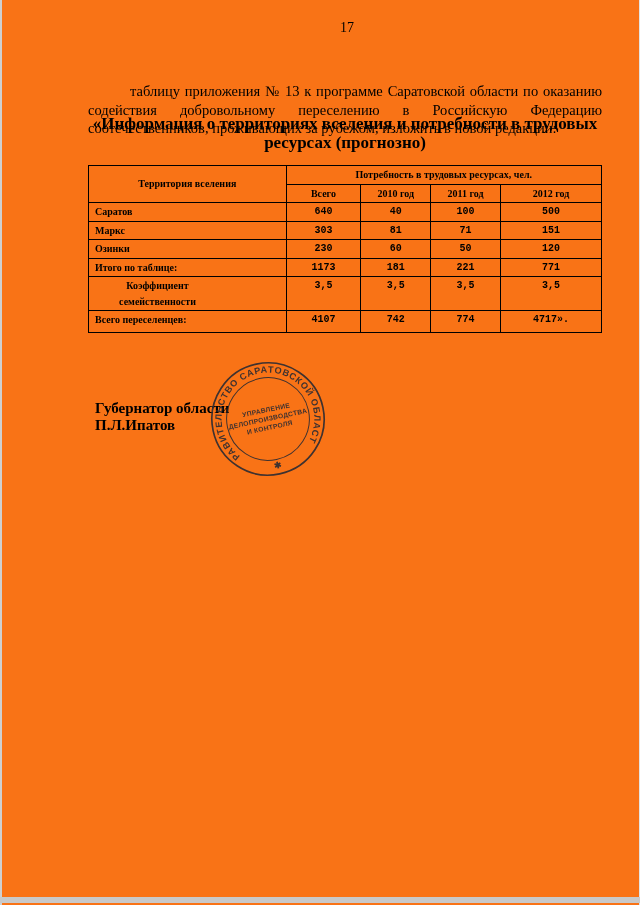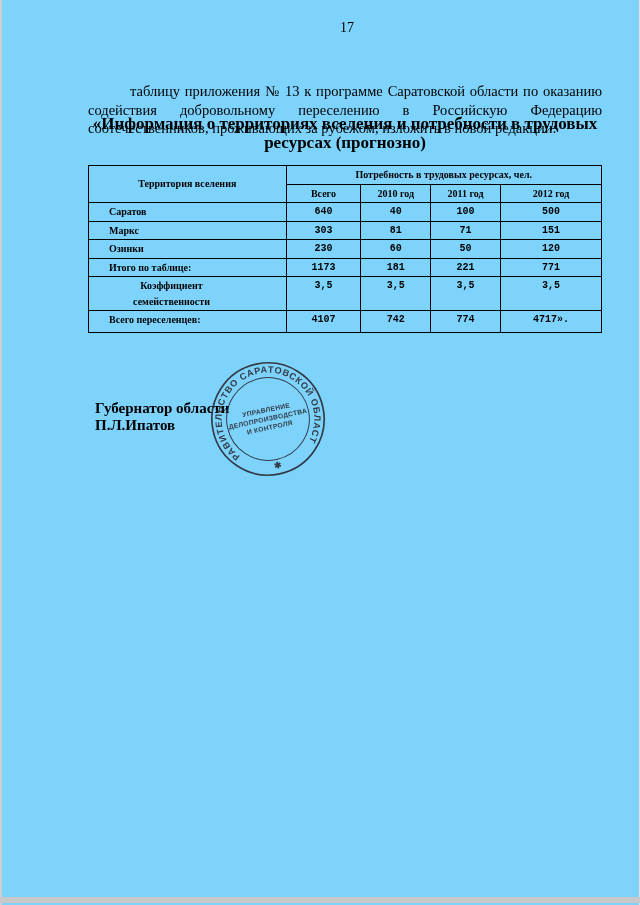--- a/index.html
+++ b/index.html
@@ -7,21 +7,21 @@
   body {
     width:640px; height:905px;
     font-family:"Liberation Serif", serif;
     color:#000;
     position:relative;
     overflow:hidden;
   }
   .page {
     position:relative;
     width:640px; height:905px;
-    background:#7dd3fc;
+    background:#f97316;
     overflow:hidden;
   }
   
   .scan-edge-left  { position:absolute; left:0; top:0; width:2px; height:100%; background:#cfcfcf; }
   .scan-edge-right { position:absolute; right:0; top:0; width:1px; height:100%; background:#e3e3e3; }
   .scan-edge-bottom{ position:absolute; left:0; bottom:2px; width:100%; height:6px; background:#c9c9c9; }
 
   .page-number {
     position:absolute; top:20px; left:54px; right:0;
     text-align:center; font-size:14px;
@@ -43,21 +43,21 @@
     table-layout:fixed;
   }
   .res-table th, .res-table td {
     border:1px solid #000;
     padding:1px 4px;
     line-height:15.5px;
     overflow:hidden;
   }
   .res-table th { text-align:center; vertical-align:middle; }
   .res-table td.val { text-align:center; vertical-align:top;font-family:Liberation Mono, monospace; }
-  .res-table td.lbl { text-align:left; padding-left:20px; vertical-align:top; }
+  .res-table td.lbl { text-align:left; padding-left:6px; vertical-align:top; }
   .res-table td.lbl.center { text-align:left; }
   .res-table .narrow { display:inline-block; max-width:125px; text-align:center; }
   .res-table tr.tall td { height:22px; }
 
   .closing {
     position:absolute; top:328px; left:88px; width:514px;
     font-size:14.5px; line-height:18.5px;
     text-align:justify; text-indent:42px;
   }
   .signature-row {

